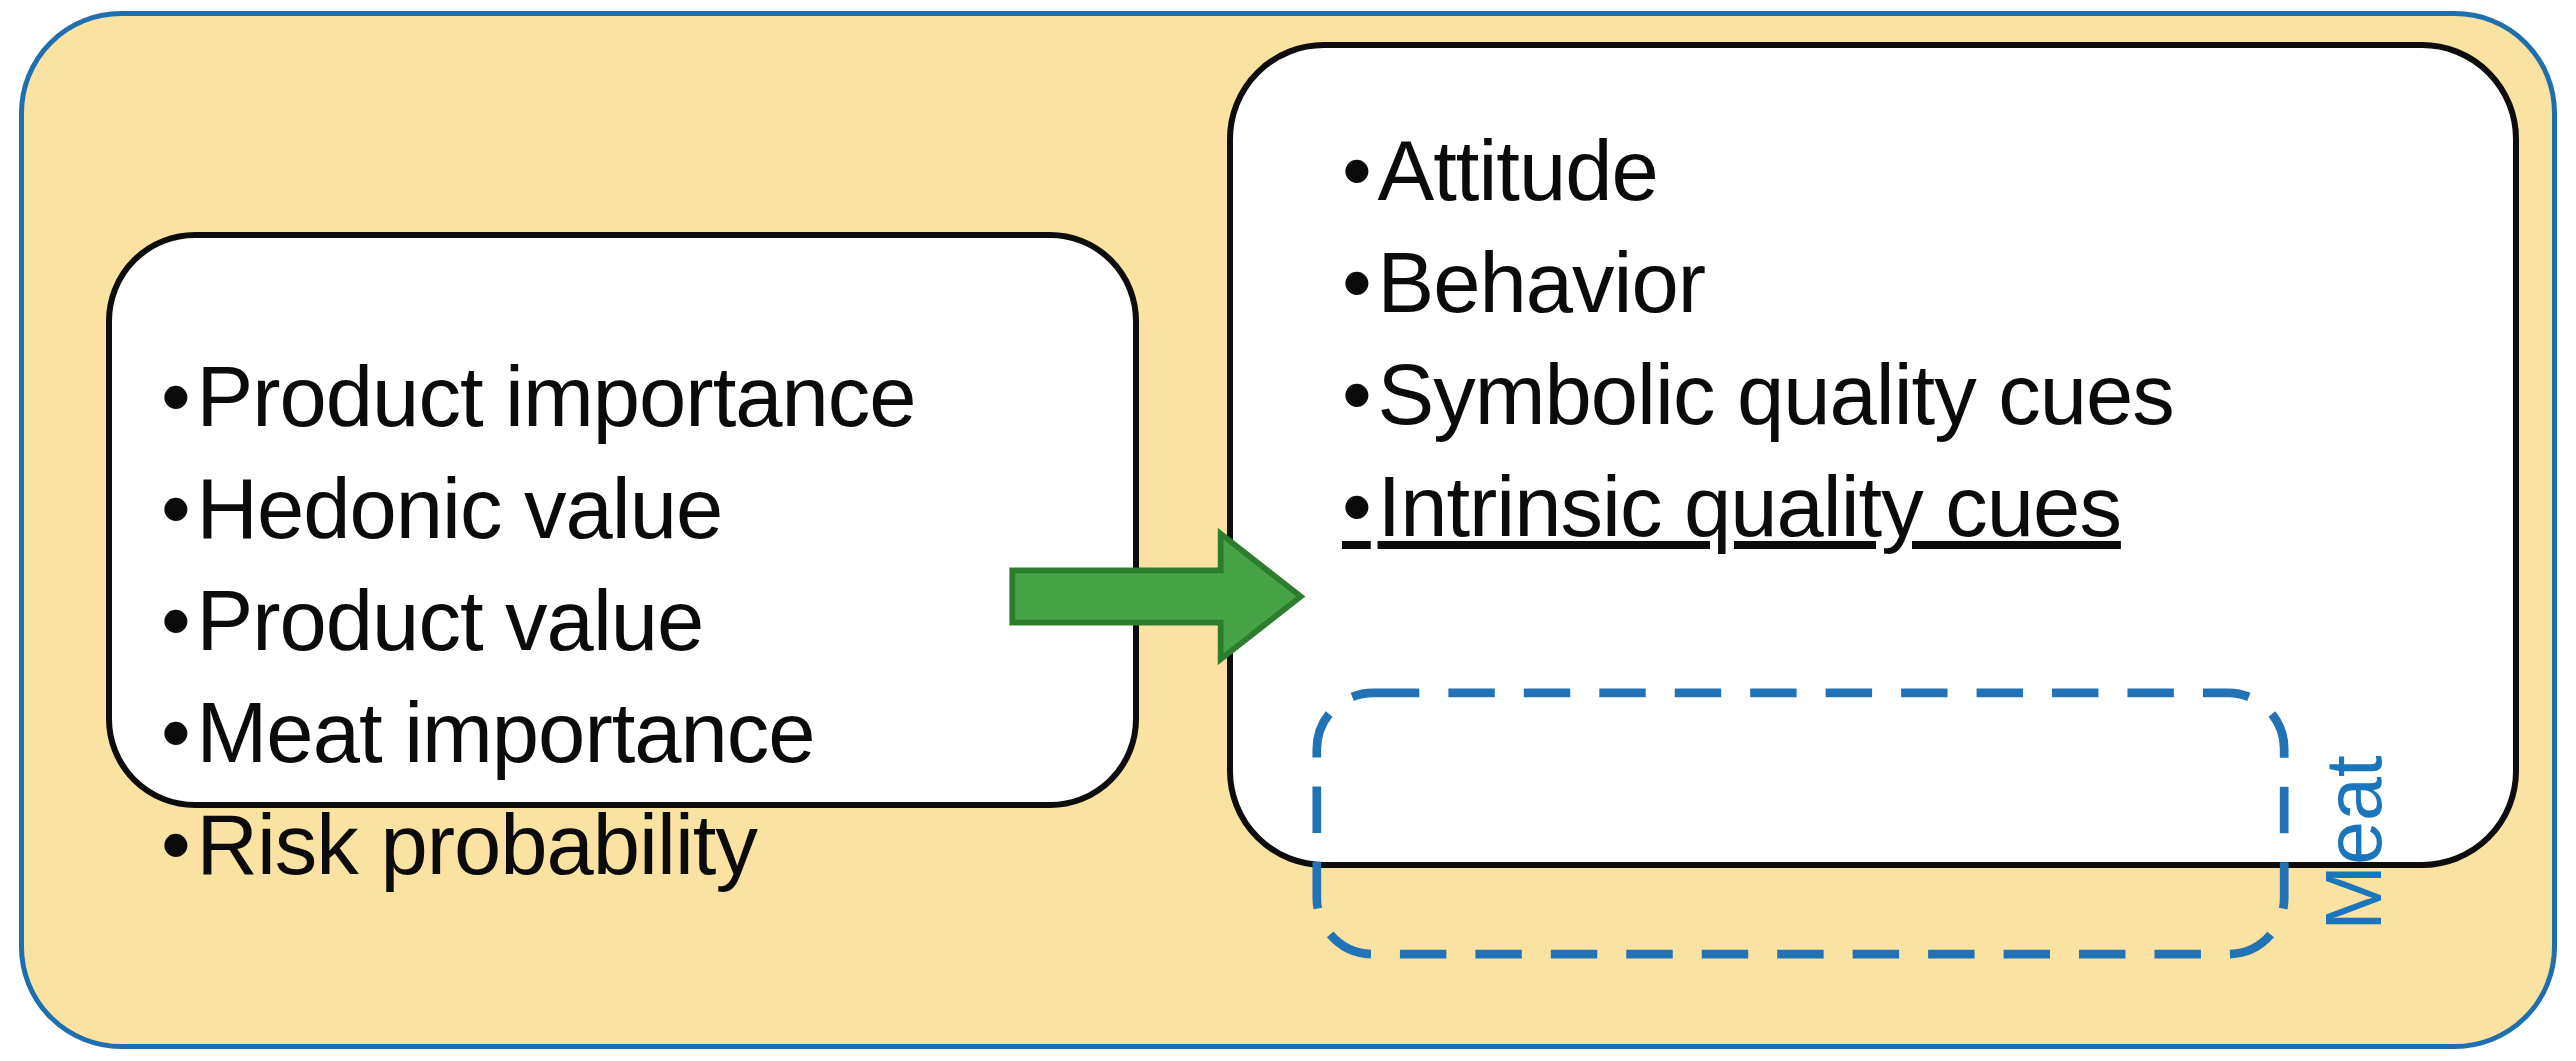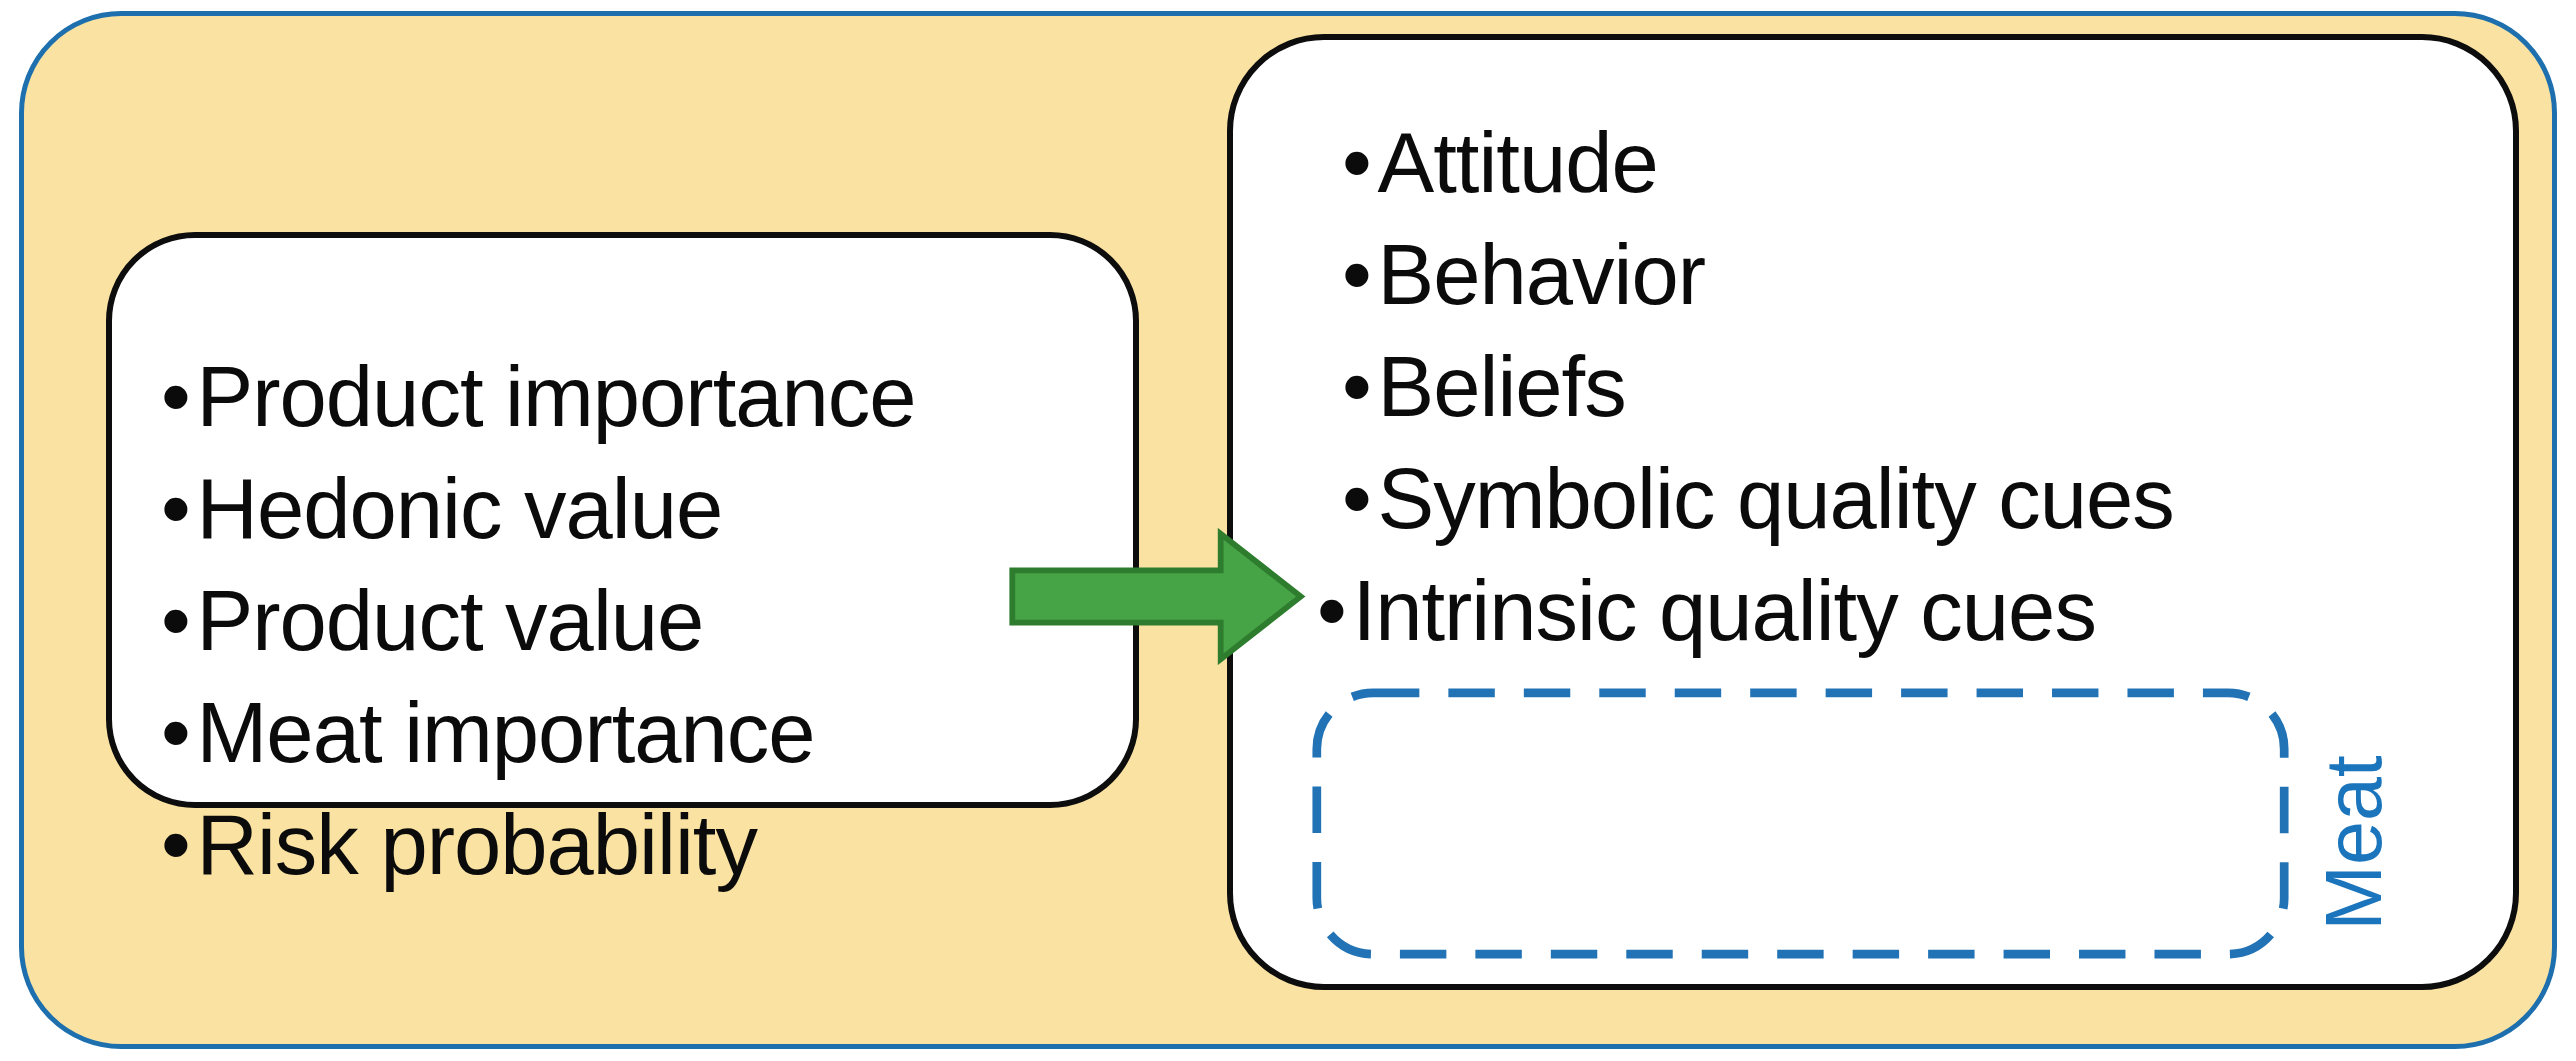--- a/index.html
+++ b/index.html
@@ -34,38 +34,38 @@
   }
   .left-box {
     left: 106px;
     top: 232px;
     width: 1033px;
     height: 576px;
     border-radius: 89px;
   }
   .right-box {
     left: 1227px;
-    top: 34px;
+    top: 42px;
     width: 1292px;
-    height: 956px;
+    height: 826px;
     border-radius: 97px;
   }
   ul.blist {
     list-style: none;
     margin: 0;
     padding: 0;
     font-size: 85px;
     line-height: 112px;
     color: #0b0b0b;
     letter-spacing: -1px;
   }
   ul.blist li { white-space: nowrap; }
   .left-box ul.blist  { padding: 103px 0 0 49px; }
   .right-box ul.blist.upper { padding: 67px 0 0 109px; }
-  .right-box ul.blist.meat-group-list { padding: 0 0 0 84px; }
+  .right-box ul.blist.meat-group-list { padding: 0 0 0 109px; text-decoration: underline; }
   .bullet { margin-right: 6.8px; }
   .dashed-overlay {
     position: absolute;
     left: 1311px;
     top: 687px;
     pointer-events: none;
   }
   .arrow-overlay {
     position: absolute;
     left: 1006px;
@@ -97,21 +97,20 @@
       <li><span class="bullet">•</span><span>Product value</span></li>
       <li><span class="bullet">•</span><span>Meat importance</span></li>
       <li><span class="bullet">•</span><span>Risk probability</span></li>
     </ul>
   </div>
 
   <div class="white-box right-box">
     <ul class="blist upper">
       <li><span class="bullet">•</span><span>Attitude</span></li>
       <li><span class="bullet">•</span><span>Behavior</span></li>
-      <li><span class="bullet">•</span><span>Beliefs</span></li>
       <li><span class="bullet">•</span><span>Symbolic quality cues</span></li>
     </ul>
     <ul class="blist meat-group-list">
       <li><span class="bullet">•</span><span>Intrinsic quality cues</span></li>
     </ul>
   </div>
 
   <svg class="dashed-overlay" width="979" height="273" viewBox="0 0 1012 282">
     <rect x="6" y="6" width="1000" height="270" rx="58" ry="58" fill="none" stroke="#2273B5" stroke-width="9" stroke-dasharray="48 30"></rect>
   </svg>

